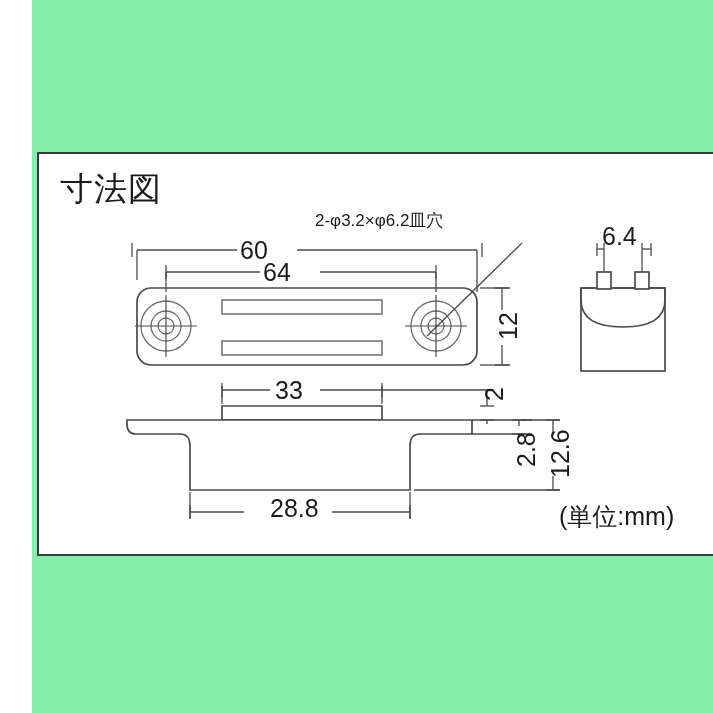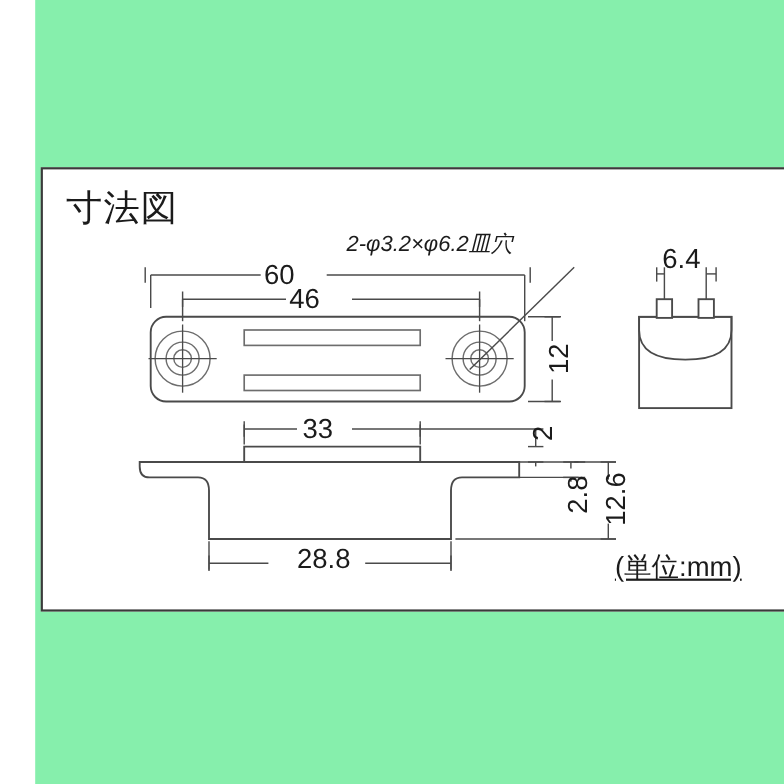--- a/index.html
+++ b/index.html
@@ -4,21 +4,21 @@
 <style>
   html,body{margin:0;padding:0;background:#ffffff;}
   body{width:713px;height:713px;overflow:hidden;
        font-family:"Liberation Sans","DejaVu Sans",sans-serif;}
   #stage{position:relative;width:703px;height:713px;background:#86efac;margin-left:32px;}
   #frame{position:absolute;left:5px;top:152px;width:703px;height:404px;
          border:2px solid #3a3a3a;box-sizing:border-box;background:#fff;}
   .lbl{position:absolute;color:#1b1b1b;white-space:nowrap;line-height:1;}
   .title{font-size:33px;letter-spacing:1px;}
   .dim{font-size:25px;}
-  .call{font-size:20px;font-style:italic;}
+  .call{font-size:17px;}
   .unit{font-size:25px;}
   .rot{transform:rotate(-90deg);transform-origin:left top;}
   svg{position:absolute;left:0;top:0;overflow:visible;}
   .ln{stroke:#4a4a4a;stroke-width:1.6;fill:none;}
   .ln-thin{stroke:#6d6d6d;stroke-width:1.3;fill:none;}
   .ln-dim{stroke:#4a4a4a;stroke-width:1.3;fill:none;}
   .ln-center{stroke:#4a4a4a;stroke-width:1.2;fill:none;}
   .part{fill:#ffffff;stroke:#4a4a4a;stroke-width:1.7;}
   .slot{fill:#ffffff;stroke:#6d6d6d;stroke-width:1.5;}
 </style>
@@ -155,33 +155,33 @@
       <line class="ln-dim" x1="158" y1="512" x2="212" y2="512"></line>
       <line class="ln-dim" x1="300" y1="512" x2="378" y2="512"></line>
       <line class="ln-dim" x1="158" y1="505" x2="158" y2="519"></line>
       <line class="ln-dim" x1="378" y1="505" x2="378" y2="519"></line>
     </g>
 
   </svg>
 
   <div class="lbl dim" style="left:208px;top:238px;">60</div>
 
-  <div class="lbl dim" style="left:231px;top:260px;">46</div>
+  <div class="lbl dim" style="left:231px;top:260px;">64</div>
 
   <div class="lbl call" style="left:283px;top:212px;">2-φ3.2×φ6.2皿穴</div>
 
   <div class="lbl dim rot" style="left:464px;top:340px;">12</div>
 
   <div class="lbl dim" style="left:570px;top:224px;">6.4</div>
 
   <div class="lbl dim" style="left:243px;top:378px;">33</div>
 
   <div class="lbl dim rot" style="left:450px;top:401px;">2</div>
 
   <div class="lbl dim rot" style="left:482px;top:467px;">2.8</div>
 
   <div class="lbl dim rot" style="left:516px;top:478px;">12.6</div>
 
   <div class="lbl dim" style="left:238px;top:496px;">28.8</div>
 
-  <div class="lbl unit" style="left:527px;top:504px;text-decoration:underline;">(単位:mm)</div>
+  <div class="lbl unit" style="left:527px;top:504px;">(単位:mm)</div>
 
 </div>
 
 </body></html>

